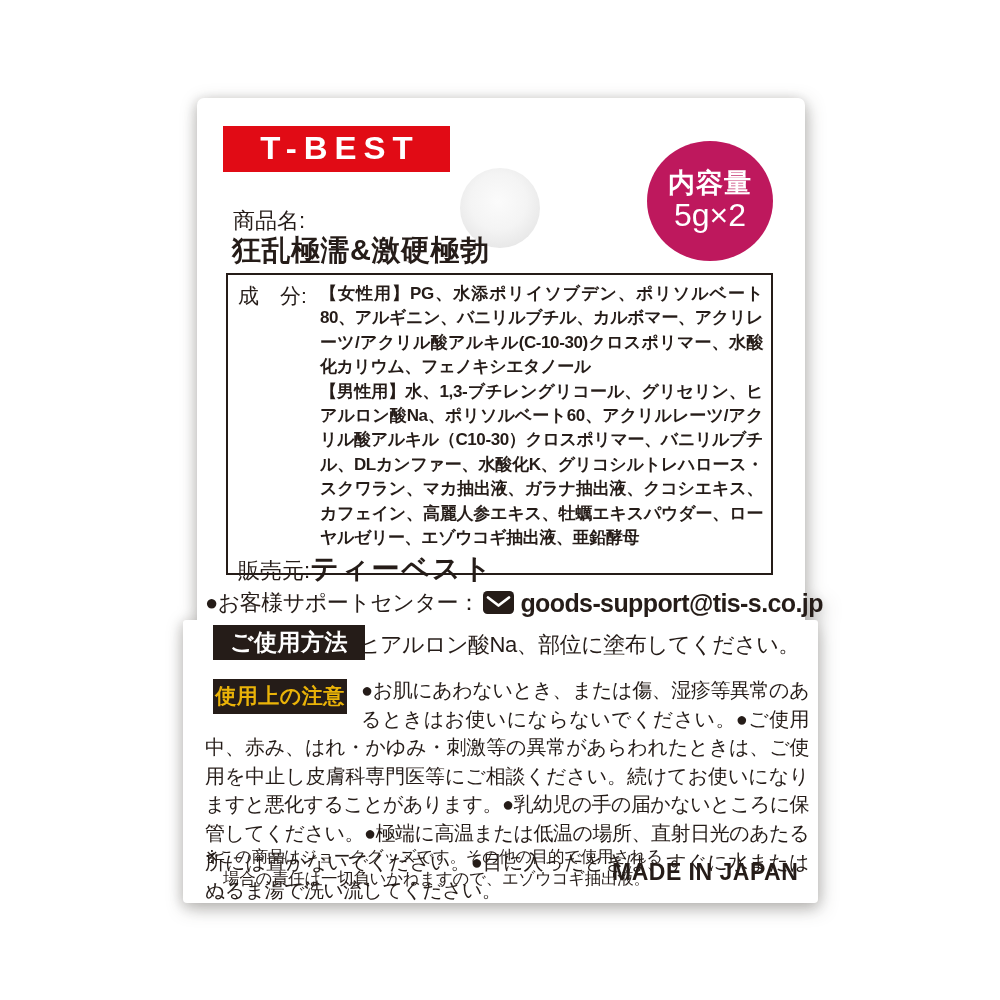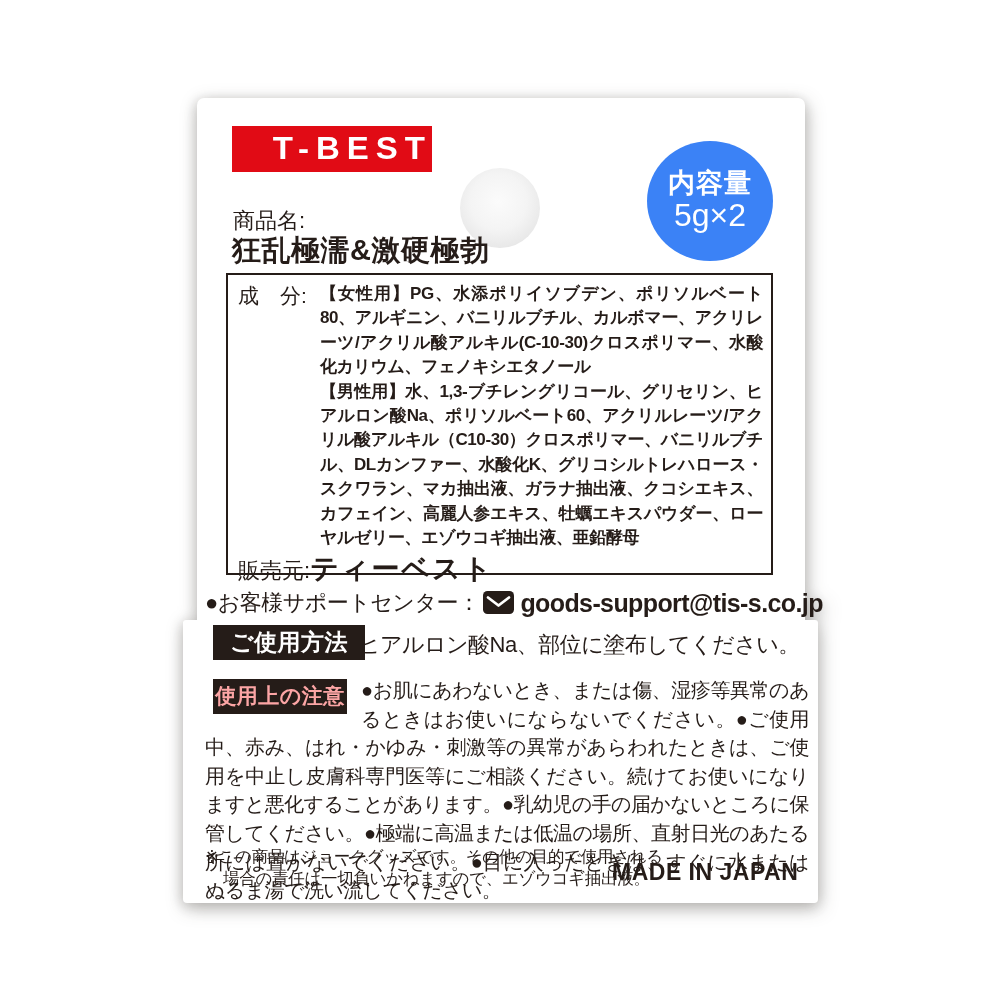--- a/index.html
+++ b/index.html
@@ -4,22 +4,22 @@
 <style>
   html,body{margin:0;padding:0;background:#ffffff;}
   body{width:1000px;height:1000px;position:relative;overflow:hidden;
        font-family:"Liberation Sans","DejaVu Sans",sans-serif;color:#251c18;}
   .shadow-wrap{position:absolute;inset:0;
        filter:drop-shadow(2px 5px 9px rgba(40,35,30,.30)) drop-shadow(-2px 2px 6px rgba(40,35,30,.14));}
   .card{position:absolute;background:#ffffff;}
   .card-top{left:197px;top:98px;width:608px;height:522px;border-radius:7px 7px 0 0;}
   .card-bottom{left:183px;top:620px;width:635px;height:283px;border-radius:3px 3px 4px 4px;}
 
-  .logo-box{position:absolute;left:232px;top:126px;width:200px;height:46px;
-       display:flex;align-items:center;justify-content:flex-end;}
+  .logo-box{position:absolute;left:223px;top:126px;width:227px;height:46px;
+       display:flex;align-items:center;justify-content:center;}
   .logo-text{color:#fff;font-weight:800;font-size:33px;letter-spacing:7px;
        transform:scaleY(.95);padding-left:7px;}
 
   .hang-hole{position:absolute;left:460px;top:168px;width:80px;height:80px;border-radius:50%;
        background:radial-gradient(circle at 48% 42%,#fbfbfb 0%,#f4f4f4 45%,#e9e9e9 72%,#d9d9d9 92%,#d9dadb 100%);}
 
   .volume-badge{position:absolute;left:647px;top:141px;width:126px;height:120px;border-radius:50%;
        display:flex;flex-direction:column;align-items:center;justify-content:center;color:#fff;}
   .volume-line1{font-size:27px;font-weight:bold;line-height:1.1;letter-spacing:1px;}
   .volume-line2{font-size:32px;font-weight:normal;line-height:1.1;}
@@ -37,21 +37,21 @@
   .seller-name{font-size:28px;font-weight:bold;letter-spacing:2px;}
 
   .support-line{position:absolute;left:205px;top:588px;width:604px;display:flex;align-items:center;}
   .support-label{font-size:22px;letter-spacing:-.5px;white-space:nowrap;}
   .support-icon{margin:2px 6px 0 4px;flex:0 0 auto;}
   .support-email{font-size:25px;font-weight:bold;letter-spacing:-.6px;white-space:nowrap;}
 
   .head-box{position:absolute;left:213px;width:152px;height:35px;background:#251c18;color:#fff;
        display:flex;align-items:center;justify-content:center;font-weight:bold;}
   .usage-head{top:625px;font-size:23px;letter-spacing:.5px;}
-  .caution-head-float{float:left;width:134px;height:35px;background:#251c18;color:#fca5a5;
+  .caution-head-float{float:left;width:134px;height:35px;background:#251c18;color:#eab308;
        display:flex;align-items:center;justify-content:center;font-weight:bold;
        font-size:21px;letter-spacing:.5px;margin:3px 14px 4px 8px;}
   .usage-text{position:absolute;left:358px;top:630px;font-size:22px;letter-spacing:-.5px;}
 
   .caution-block{position:absolute;left:205px;top:676px;width:604px;
        font-size:20px;line-height:28.6px;letter-spacing:-.6px;text-align:justify;}
 
   .footer-note{position:absolute;left:205px;top:845px;font-size:16.5px;line-height:22px;letter-spacing:-.3px;}
   .footer-note .line2{padding-left:18px;}
   .made-in{position:absolute;left:612px;top:859px;font-size:23px;font-weight:bold;letter-spacing:.5px;}
@@ -63,21 +63,21 @@
 
   <div class="card card-top"></div>
   <div class="card card-bottom"></div>
 
   <div class="logo-box" style="background:#e10b15;">
     <span class="logo-text">T-BEST</span>
   </div>
 
   <div class="hang-hole"></div>
 
-  <div class="volume-badge" style="background:#3b82f6;">
+  <div class="volume-badge" style="background:#be185d;">
     <span class="volume-line1">内容量</span>
     <span class="volume-line2">5g×2</span>
   </div>
 
   <div class="product-label">商品名:</div>
   <div class="product-name">狂乱極濡&amp;激硬極勃</div>
 
   <div class="ing-box">
     <div class="ing-row">
       <div class="ing-label">成　分:</div>

